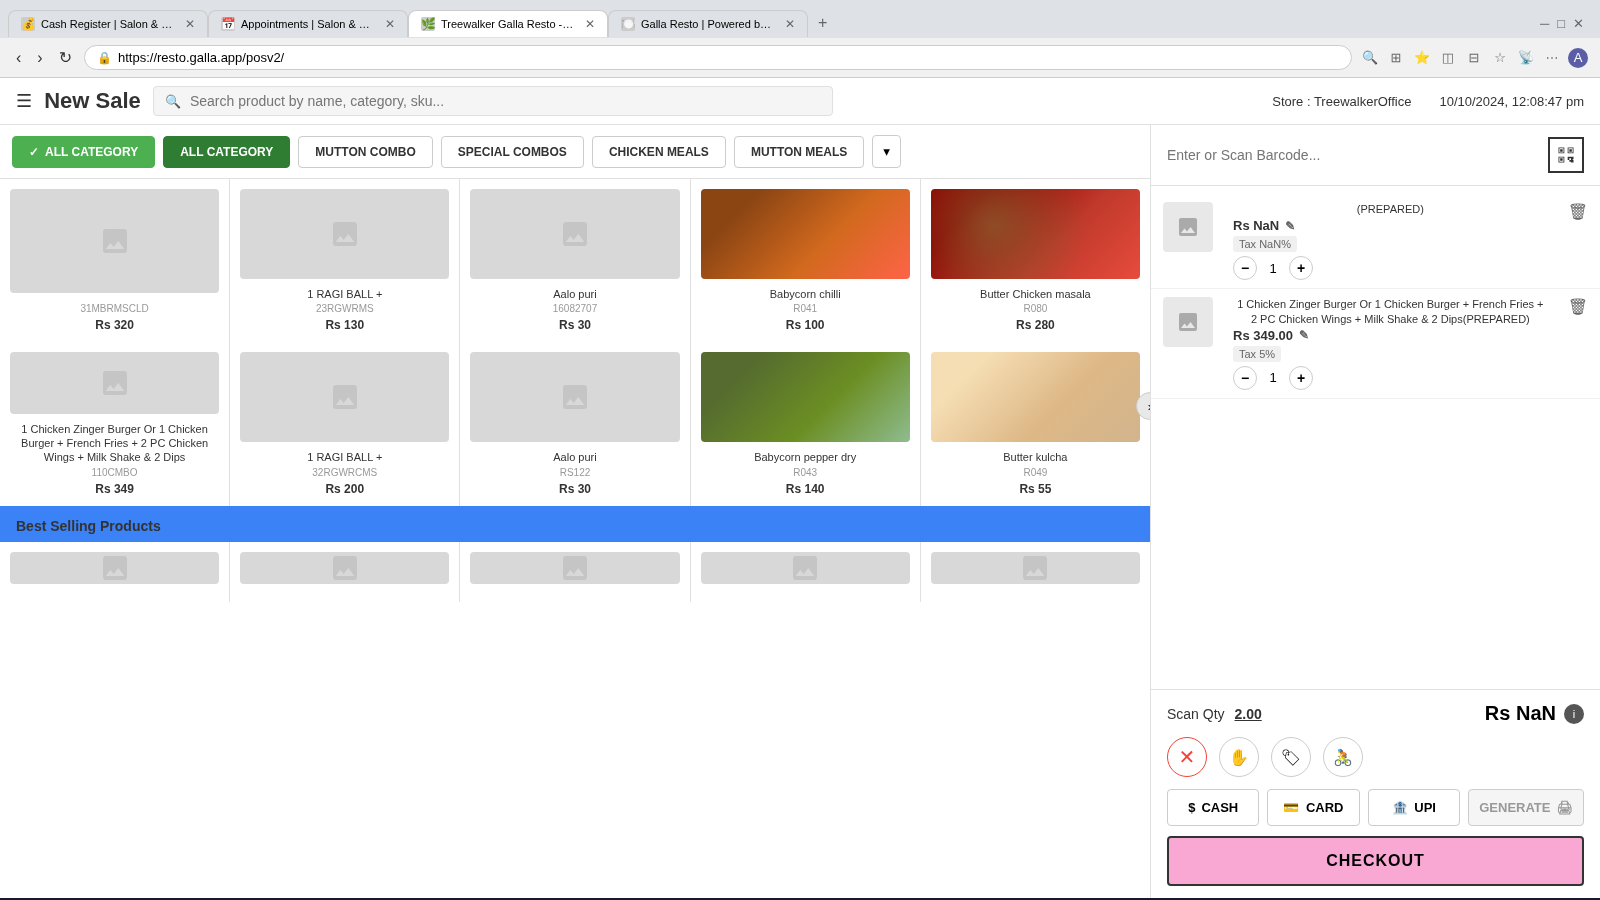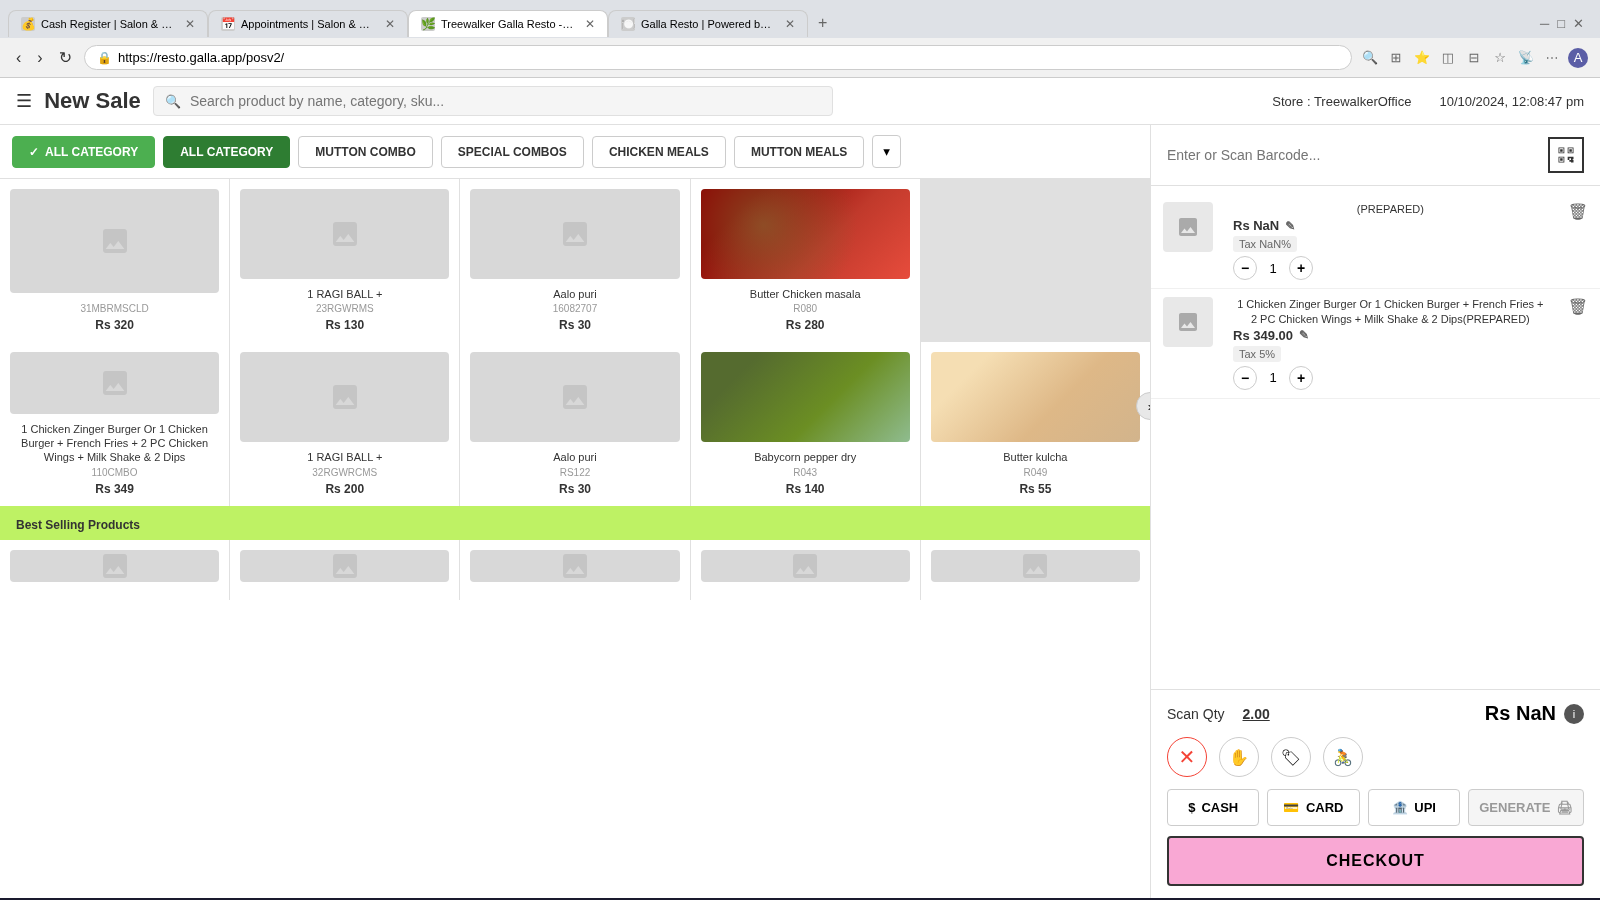--- a/index.html
+++ b/index.html
@@ -47,21 +47,21 @@
     
     .products-grid { display: grid; grid-template-columns: repeat(5, 1fr); gap: 1px; background: #e0e0e0; }
     .product-card { background: #fff; padding: 10px; cursor: pointer; display: flex; flex-direction: column; align-items: center; }
     .product-img { width: 100%; height: 90px; background: #e8e8e8; border-radius: 4px; display: flex; align-items: center; justify-content: center; overflow: hidden; margin-bottom: 8px; }
     .product-img svg { opacity: 0.4; }
     .product-name { font-size: 11px; text-align: center; color: #333; font-weight: 500; line-height: 1.3; }
     .product-sku { font-size: 10px; color: #999; text-align: right; margin-top: 2px; }
     .product-price { font-size: 12px; font-weight: 600; color: #333; margin-top: 4px; }
 
     
-    .section-heading { padding: 12px 16px 8px; font-size: 12px; font-weight: 600; color: #333; background: #bef264; }
+    .section-heading { padding: 12px 16px 8px; font-size: 14px; font-weight: 600; color: #333; background: #3b82f6; }
 
     
     .barcode-area { display: flex; align-items: center; padding: 12px 16px; border-bottom: 1px solid #e0e0e0; gap: 8px; }
     .barcode-input { flex: 1; border: none; outline: none; font-size: 14px; color: #999; }
     .qr-icon { width: 36px; height: 36px; border: 2px solid #333; display: flex; align-items: center; justify-content: center; }
 
     
     .cart-items { flex: 1; overflow-y: auto; padding: 8px 0; }
     .cart-item { display: flex; gap: 20px; padding: 8px 12px; border-bottom: 1px solid #f0f0f0; justify-content: flex-end; }
     .cart-item-img { width: 50px; height: 50px; background: #e8e8e8; border-radius: 4px; flex-shrink: 0; display: flex; align-items: center; justify-content: center; }
@@ -205,20 +205,26 @@
           <div class="product-img placeholder-img">
             <svg viewBox="0 0 24 24">
                 <path d="M21 19V5c0-1.1-.9-2-2-2H5c-1.1 0-2 .9-2 2v14c0 1.1.9 2 2 2h14c1.1 0 2-.9 2-2zM8.5 13.5l2.5 3.01L14.5 12l4.5 6H5l3.5-4.5z"></path>
               </svg>
           </div>
           <div class="product-name">Aalo puri</div>
           <div class="product-sku">16082707</div>
           <div class="product-price">Rs 30</div>
         </div>
 
+        <div class="product-card">
+          <div class="product-img" style="background:linear-gradient(135deg,#8B4513 20%,#D2691E 60%,#FF6347 100%);border-radius:4px;"></div>
+          <div class="product-name">Babycorn chilli</div>
+          <div class="product-sku">R041</div>
+          <div class="product-price">Rs 100</div>
+        </div>
 
         <div class="product-card">
           <div class="product-img" style="background:linear-gradient(135deg,#8B0000 20%,#c0392b 60%,#e74c3c 100%);border-radius:4px;position:relative;overflow:hidden;">
             <div style="position:absolute;top:0;left:0;right:0;bottom:0;background:radial-gradient(circle at 30% 40%,rgba(139,90,43,0.8) 0%,transparent 60%);"></div>
           </div>
           <div class="product-name">Butter Chicken masala</div>
           <div class="product-sku">R080</div>
           <div class="product-price">Rs 280</div>
         </div>
       </div>
@@ -366,21 +372,21 @@
             </div>
           </div>
           <span class="delete-btn">🗑</span>
         </div>
       </div>
 
       <div class="cart-footer">
         <div class="total-row">
           <div style="font-size:14px;color:#333;">
             <span>Scan Qty</span>
-            <span style="font-weight:600;margin-left:14px;text-decoration:underline;">2.00</span>
+            <span style="font-weight:600;margin-left:6px;text-decoration:underline;">2.00</span>
           </div>
           <div style="display:flex;align-items:center;gap:8px;">
             <span style="font-size:20px;font-weight:700;">Rs NaN</span>
             <div class="info-icon">i</div>
           </div>
         </div>
         <div class="action-icons">
           <button class="action-icon-btn cancel">✕</button>
           <button class="action-icon-btn">✋</button>
           <button class="action-icon-btn">🏷</button>

